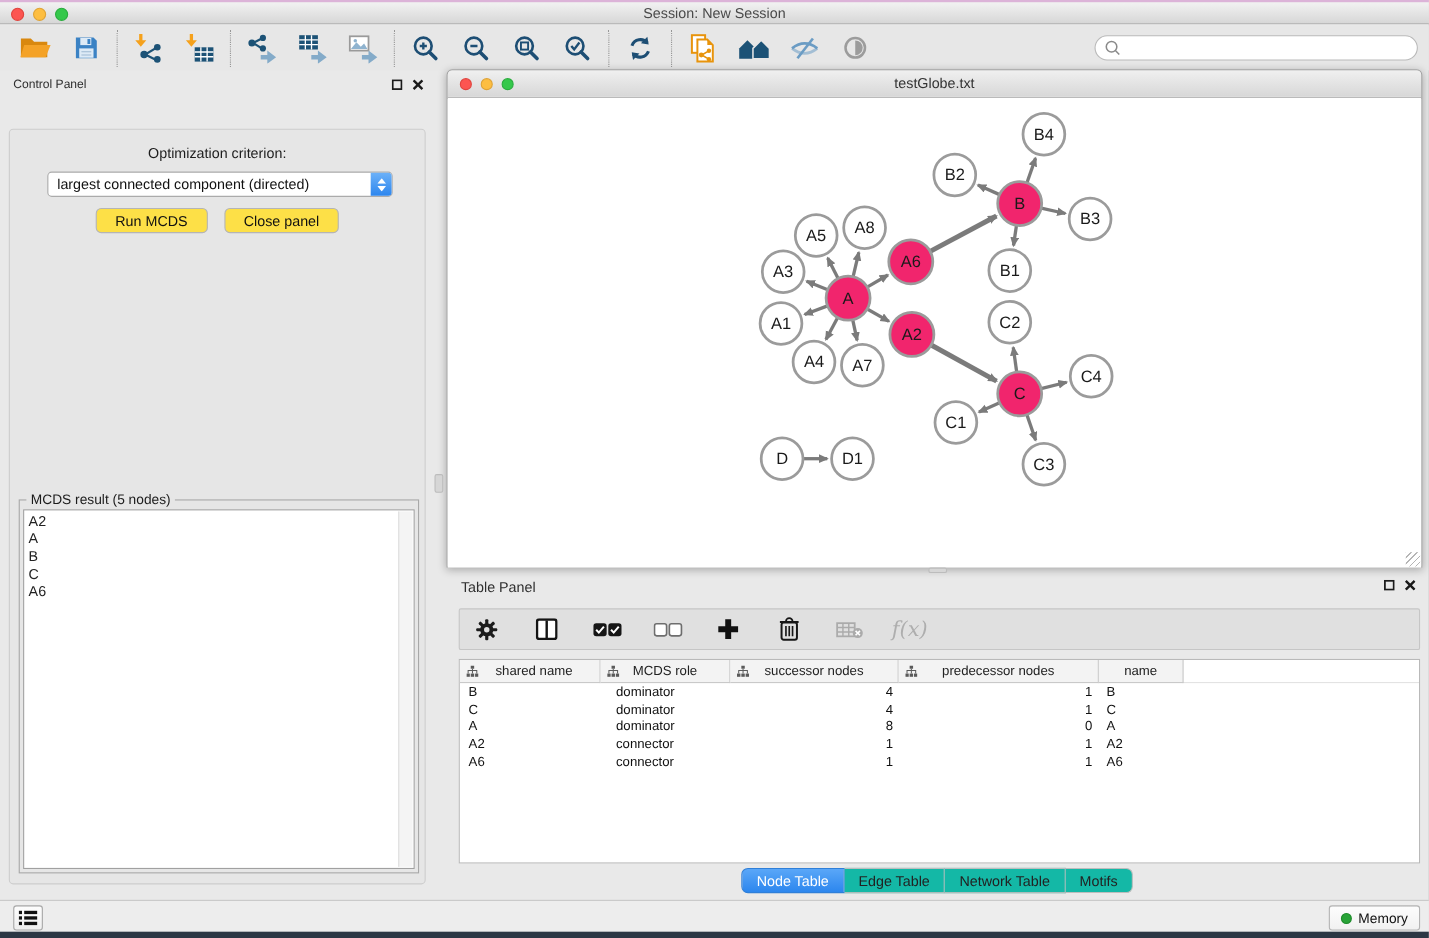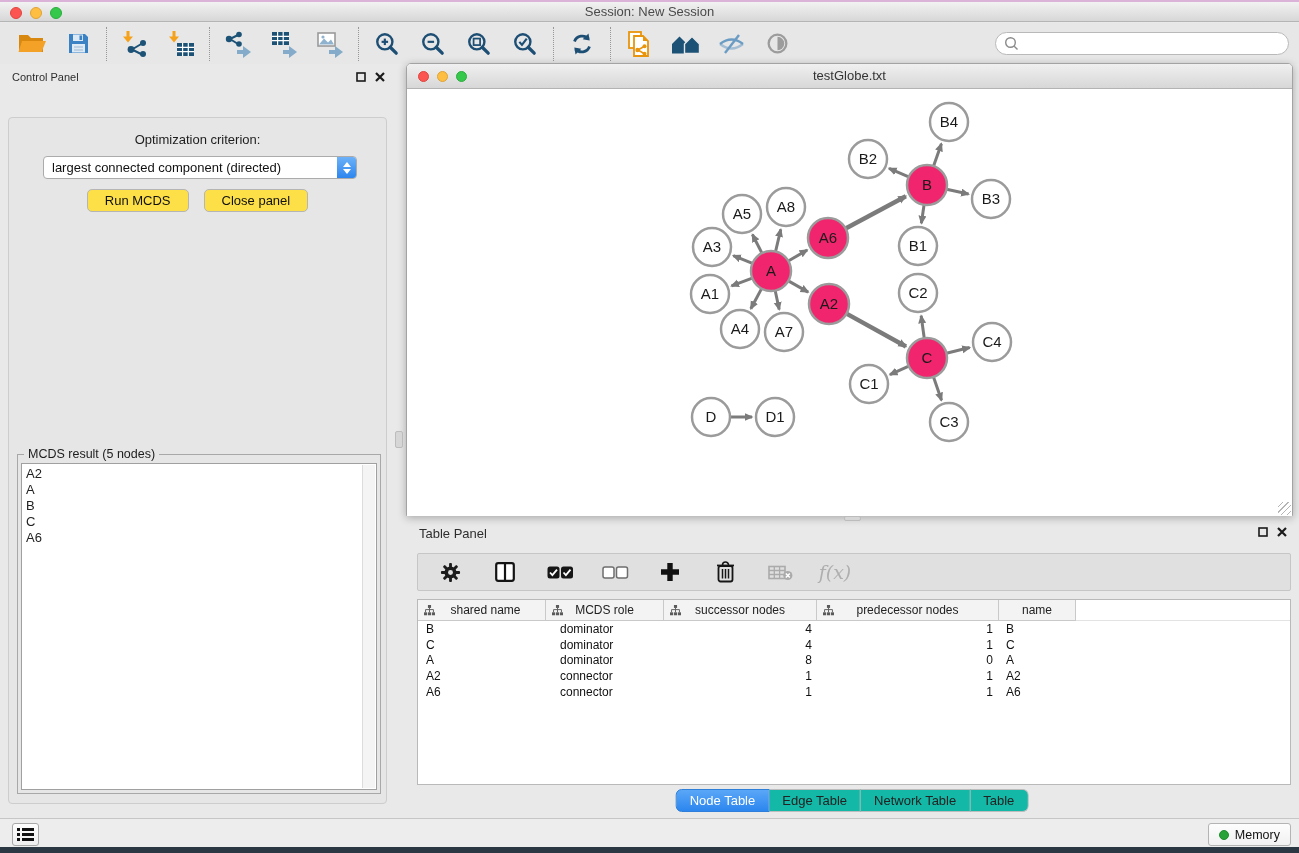--- a/index.html
+++ b/index.html
@@ -78,21 +78,21 @@
     background:#d6d6d6; border:1px solid #bcbcbc; border-radius:2px; }
   .h-handle { position:absolute; left:844px; top:516px; width:17px; height:5px;
     background:#d6d6d6; border:1px solid #bcbcbc; border-radius:2px; }
 
   
   .tp-header { position:absolute; top:520px; left:406px; width:893px; height:28px; }
   .tp-title { position:absolute; left:13px; top:6px; font-size:13px; color:#2e2e2e; }
   .tp-wctrl { position:absolute; right:12px; top:7px; display:flex; gap:9px; align-items:center; }
   .tp-toolbar { position:absolute; left:417px; top:553px; width:874px; height:38px;
     background:#e0e0e0; border:1px solid #c6c6c6; border-radius:2px;
-    display:flex; align-items:center; padding-left:14px; gap:19px; }
+    display:flex; align-items:center; padding-left:6px; gap:19px; }
   .fx { font-family:"DejaVu Serif", serif; font-style:italic; font-size:19px; color:#aeaeae; }
   .tp-table { position:absolute; left:417px; top:599px; width:874px; height:186px;
     background:#fff; border:1px solid #b9b9b9; overflow:hidden; }
   .thead { display:flex; height:21px; }
   .th { position:relative; background:#f3f3f3; border-right:1px solid #c9c9c9;
     border-bottom:1px solid #c9c9c9; display:flex; align-items:center; justify-content:center;
     font-size:12px; color:#222; }
   .th .treeicon { position:absolute; left:6px; top:5px; }
   .th-fill { flex:1; background:#fff; border-bottom:1px solid #e3e3e3; }
   .trow { display:flex; height:15.7px; font-size:12px; color:#111; align-items:center; }
@@ -574,21 +574,21 @@
       <div class="td c1">connector</div>
       <div class="td c2">1</div>
       <div class="td c3">1</div>
       <div class="td c4">A6</div>
     </div>
   </div>
   <div class="tp-tabs">
     <div class="seg first active">Node Table</div>
     <div class="seg">Edge Table</div>
     <div class="seg">Network Table</div>
-    <div class="seg last">Table</div>
+    <div class="seg last">Motifs</div>
   </div>
 
   <div class="status-bar">
     <div class="list-btn">
       <svg width="17" height="15" viewBox="0 0 17 15">
           <g fill="#111">
             <rect x="0" y="1" width="3" height="3"></rect>
             <rect x="5" y="1" width="12" height="3"></rect>
             <rect x="0" y="6" width="3" height="3"></rect>
             <rect x="5" y="6" width="12" height="3"></rect>

